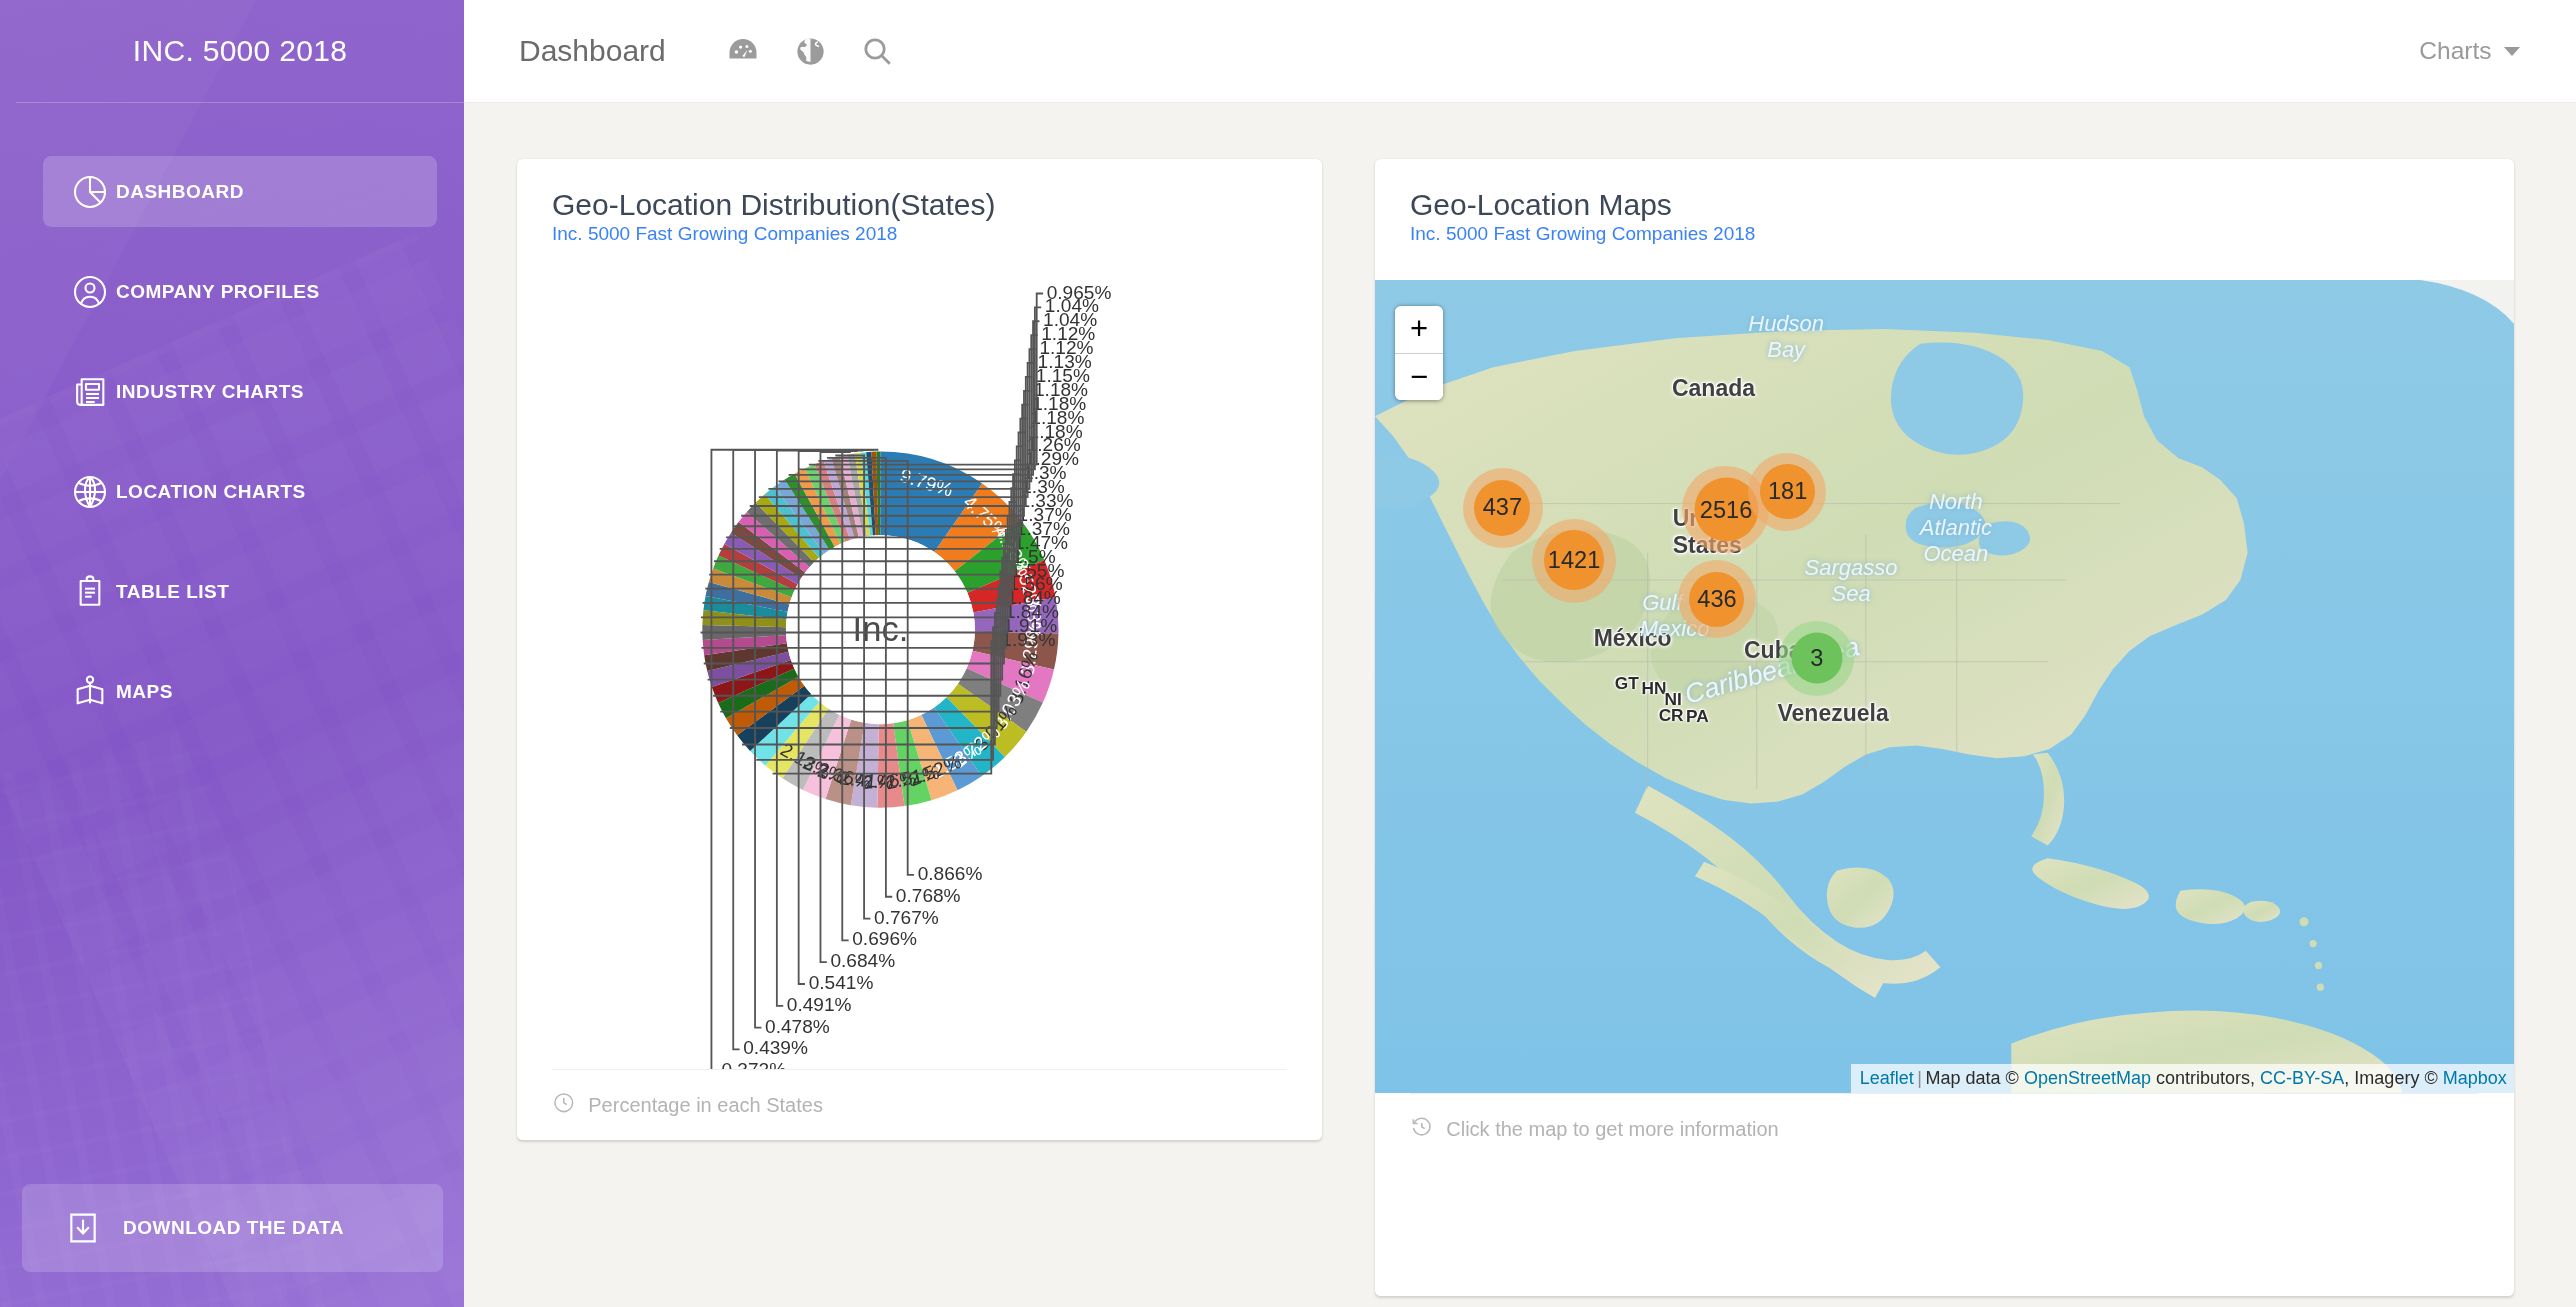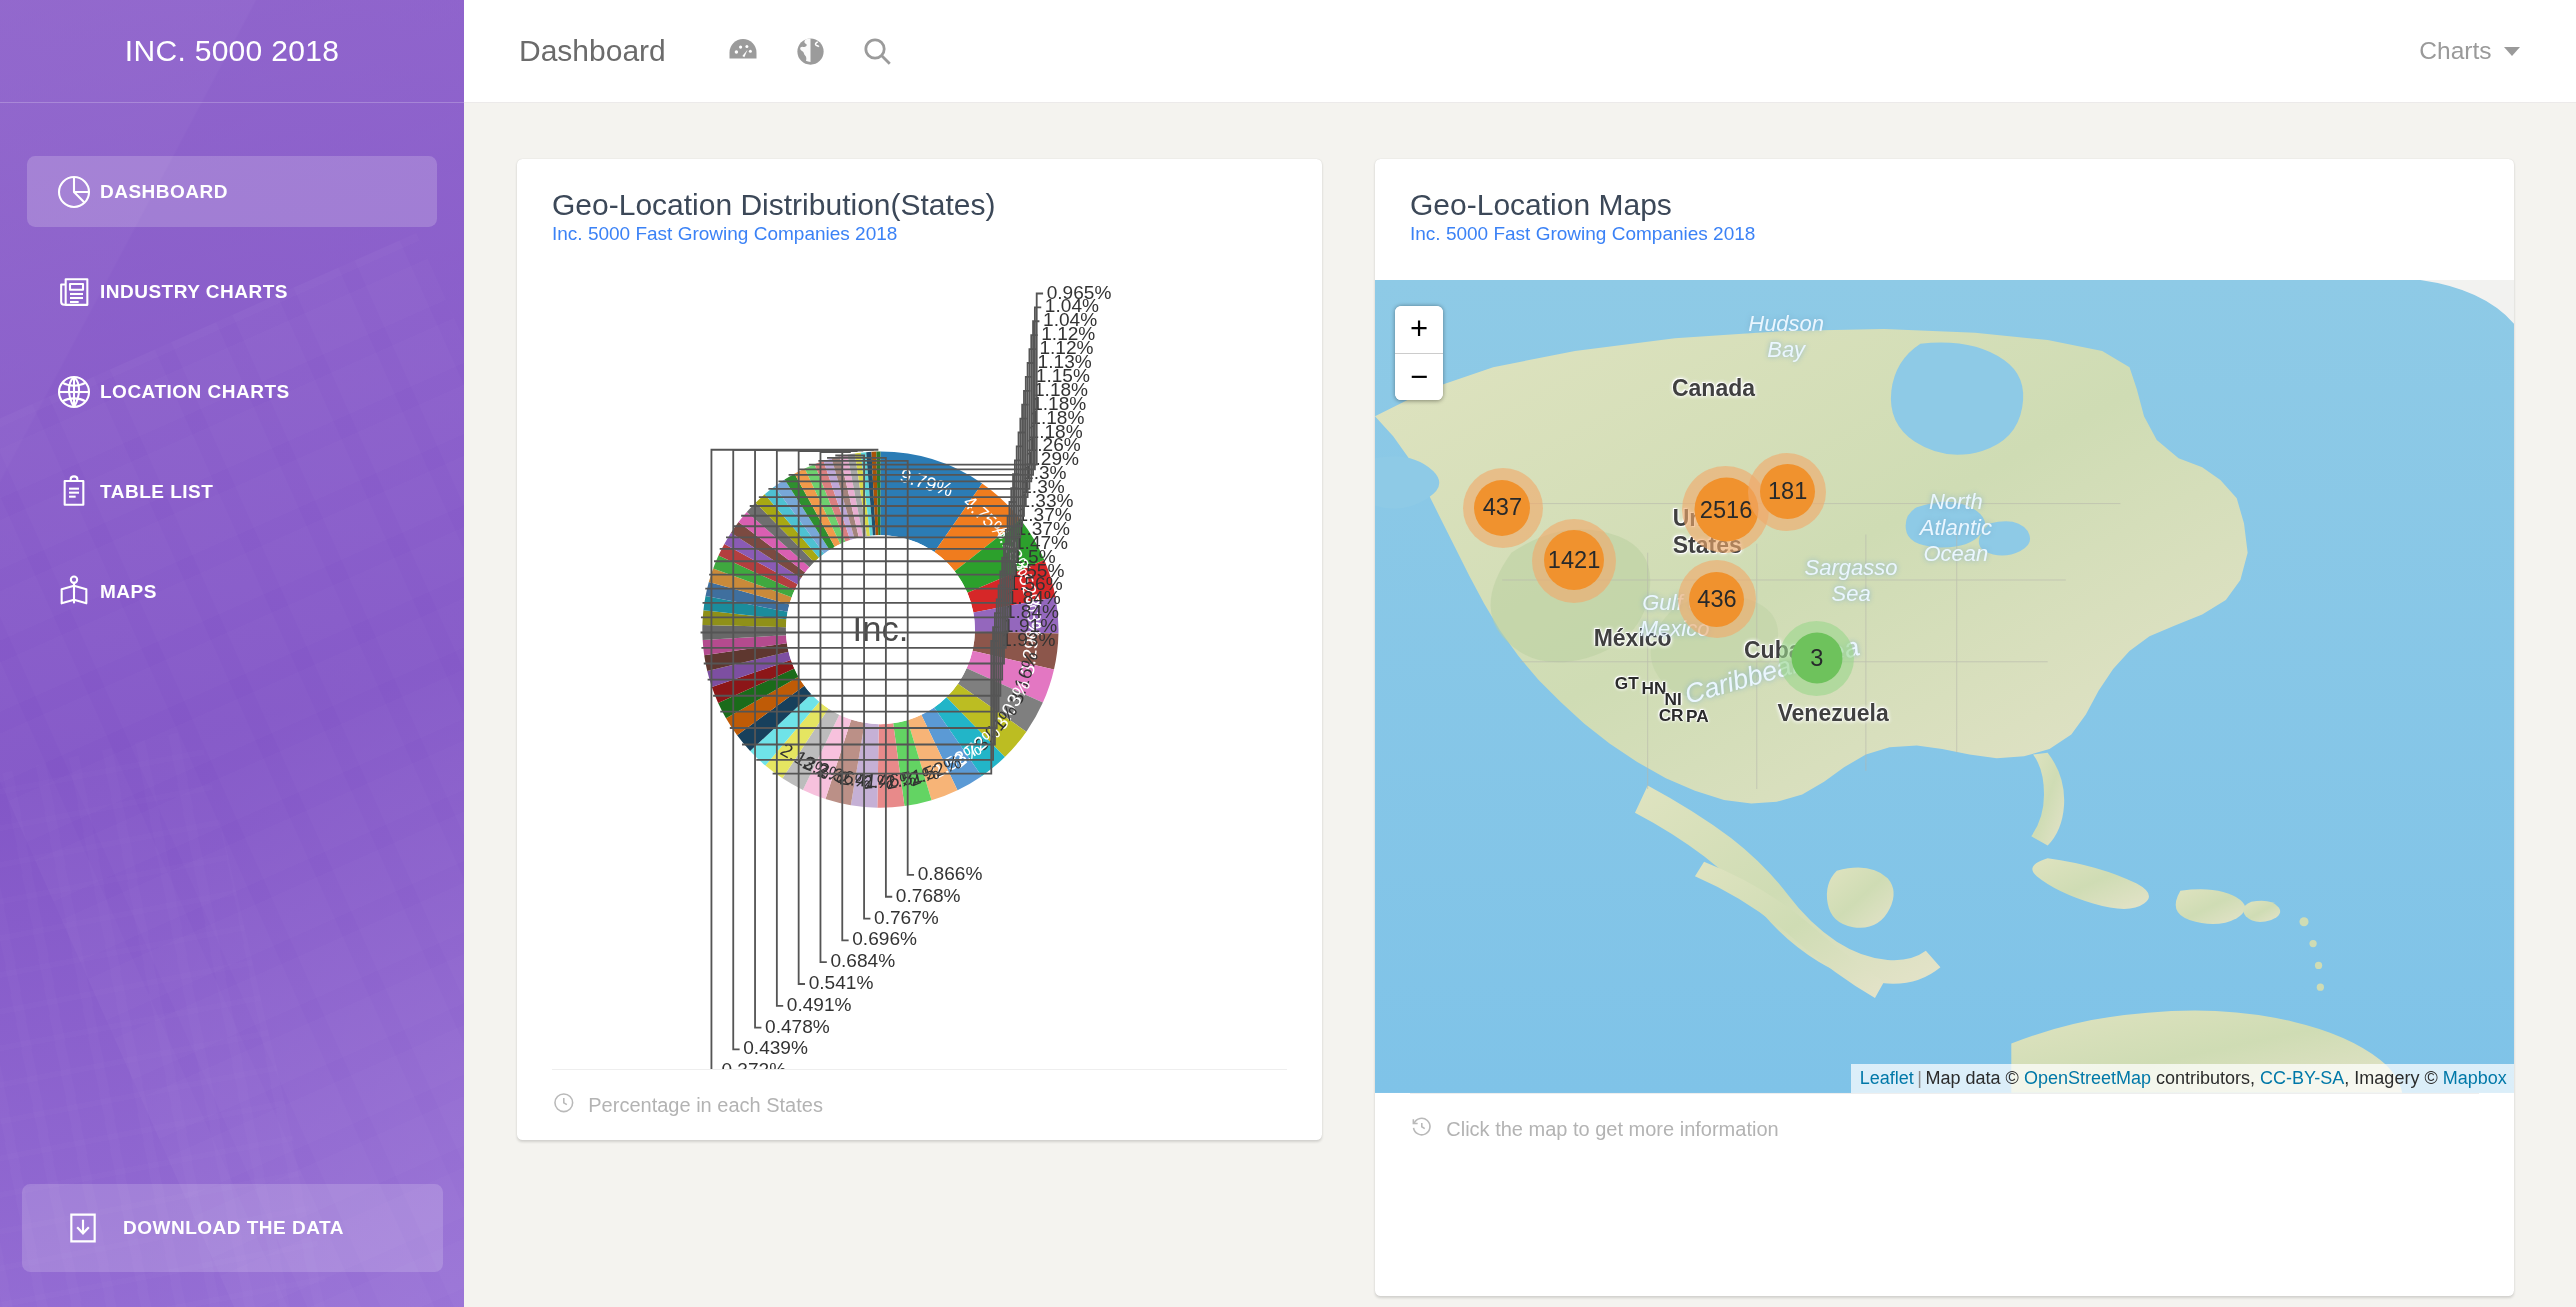--- a/index.html
+++ b/index.html
@@ -14,20 +14,21 @@
   #app { display: flex; width: 2576px; height: 1307px; }
 
   
   #sidebar {
     position: relative;
     width: 464px;
     height: 1307px;
     flex: 0 0 464px;
     overflow: hidden;
     background: #000000;
+    padding-left: 16px;
   }
   
   .sb-photo {
     position: absolute; inset: 0;
     background:
       linear-gradient(118deg, rgba(255,255,255,0.10) 0%, rgba(255,255,255,0.10) 22%, rgba(0,0,0,0.00) 22.2%),
       linear-gradient(160deg, rgba(0,0,0,0.10) 0%, rgba(0,0,0,0.0) 45%),
       radial-gradient(150% 70% at 115% 86%, rgba(255,255,255,0.26) 0%, rgba(255,255,255,0.0) 58%),
       linear-gradient(200deg, #9a74d6 0%, #8e66cd 38%, #8157c6 62%, #9374d2 100%);
   }
@@ -210,20 +211,30 @@
       <nav id="nav">
           <div class="nav-item active">
             <span class="nav-ico">
               <svg width="40" height="40" viewBox="0 0 24 24" fill="none" stroke="#fff" stroke-width="1.25" stroke-linejoin="round">
                 <circle cx="12" cy="12" r="9"></circle>
                 <path d="M12 3v9h9"></path>
                 <path d="M12 12l6.4 6.4"></path>
               </svg>
             </span>
             <span class="nav-label">DASHBOARD</span>
+          </div>
+          <div class="nav-item">
+            <span class="nav-ico">
+              <svg width="40" height="40" viewBox="0 0 24 24" fill="none" stroke="#fff" stroke-width="1.25" stroke-linejoin="round">
+                <circle cx="12" cy="12" r="9"></circle>
+                <circle cx="12" cy="9.6" r="2.7"></circle>
+                <path d="M6.6 19.4c.7-3.3 2.8-4.6 5.4-4.6s4.7 1.3 5.4 4.6"></path>
+              </svg>
+            </span>
+            <span class="nav-label">COMPANY PROFILES</span>
           </div>
           <div class="nav-item">
             <span class="nav-ico">
               <svg width="40" height="40" viewBox="0 0 24 24" fill="none" stroke="#fff" stroke-width="1.25" stroke-linejoin="round">
                 <path d="M7 4.3h13v15.4H7z"></path>
                 <path d="M7 7.5H4.3v10.4c0 1 .8 1.8 1.8 1.8H7"></path>
                 <path d="M9.6 7.2h7.8v3.4H9.6z"></path>
                 <path d="M9.6 13.2h7.8"></path>
                 <path d="M9.6 15.6h7.8"></path>
                 <path d="M9.6 18h5.2"></path>

